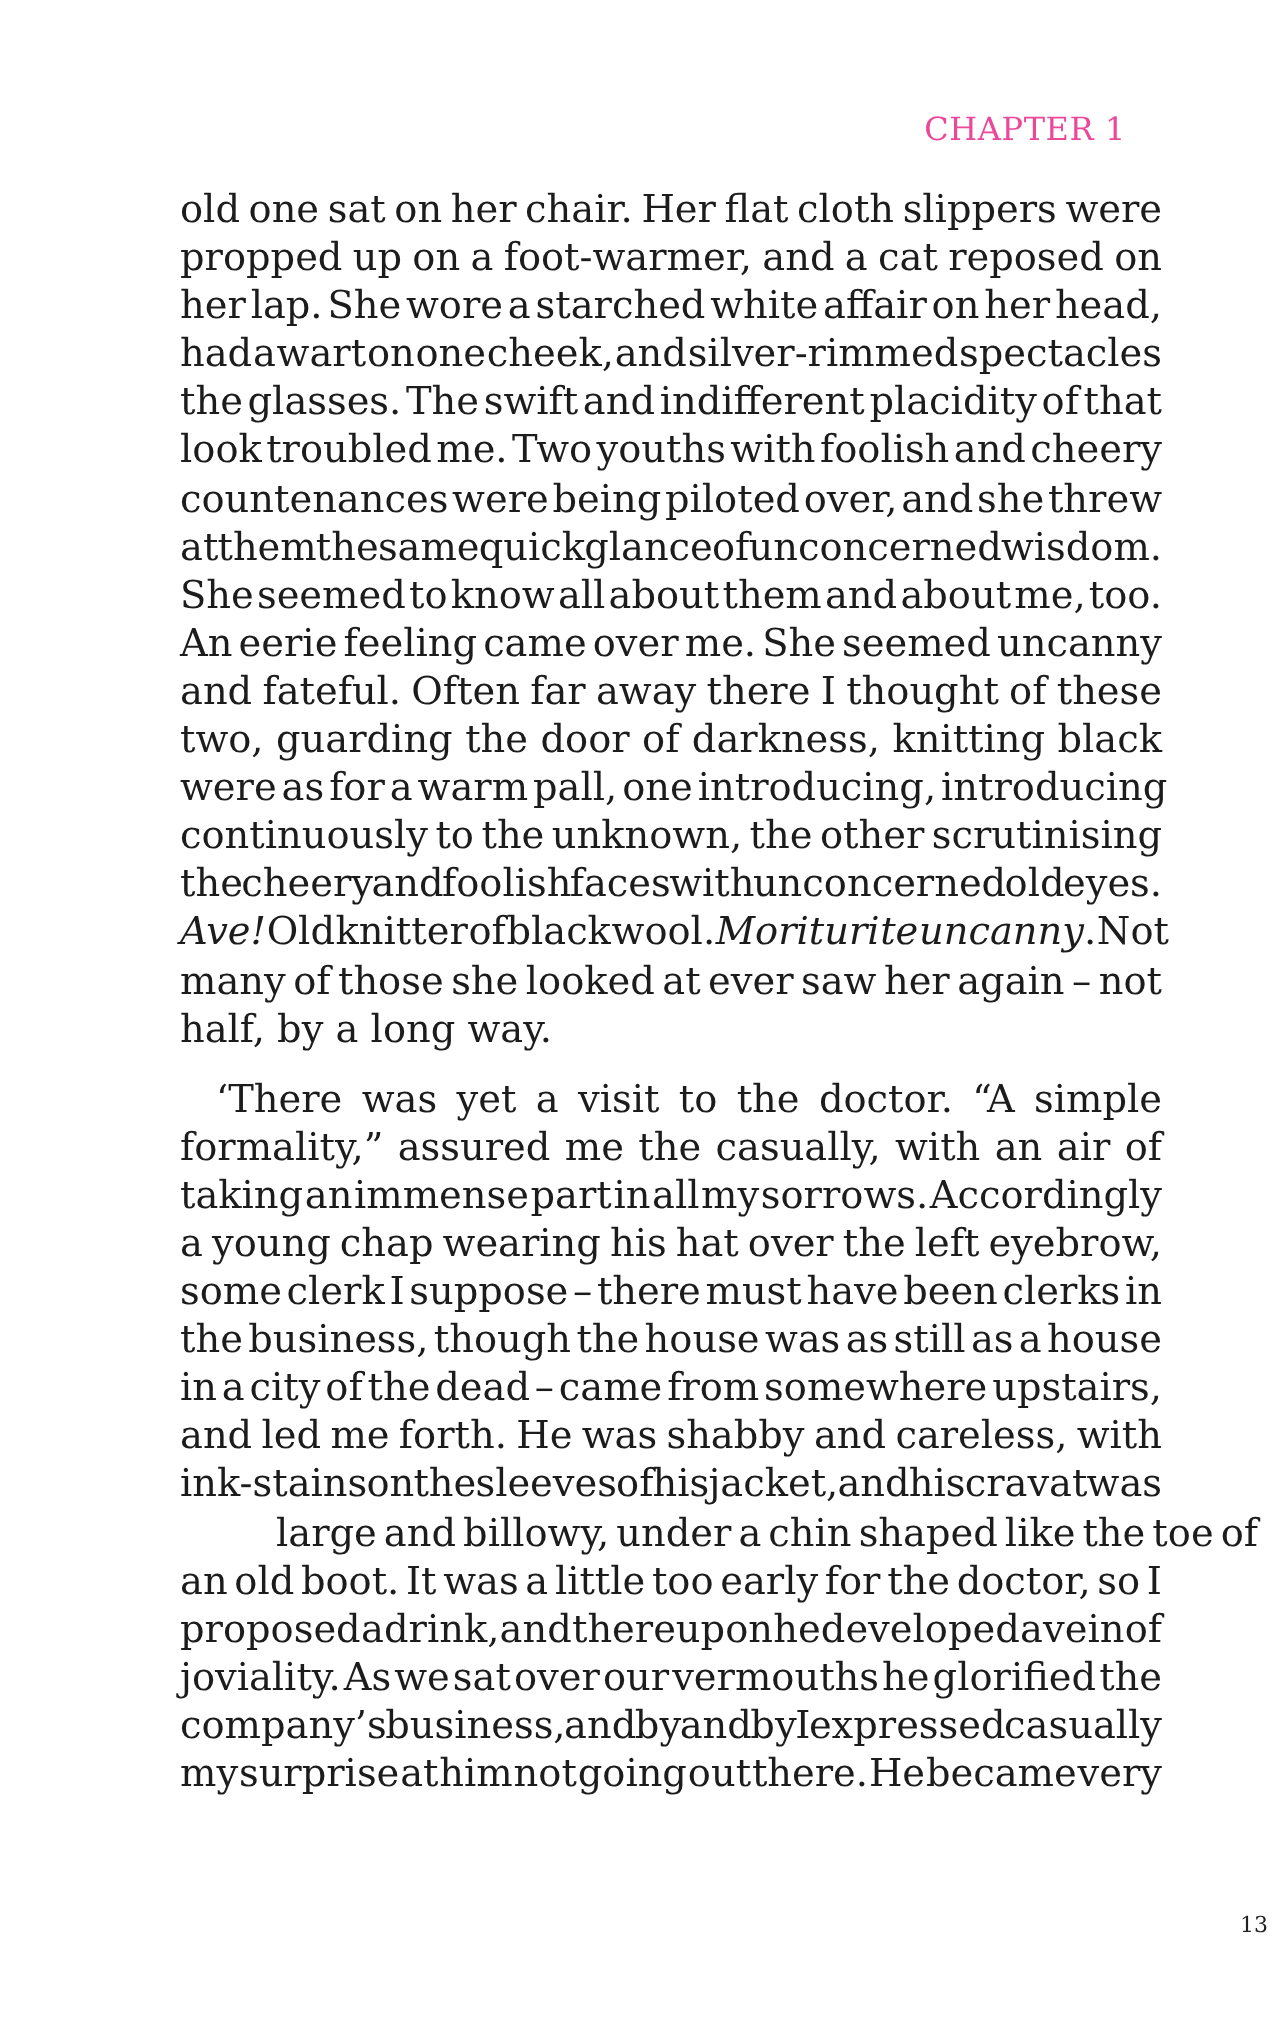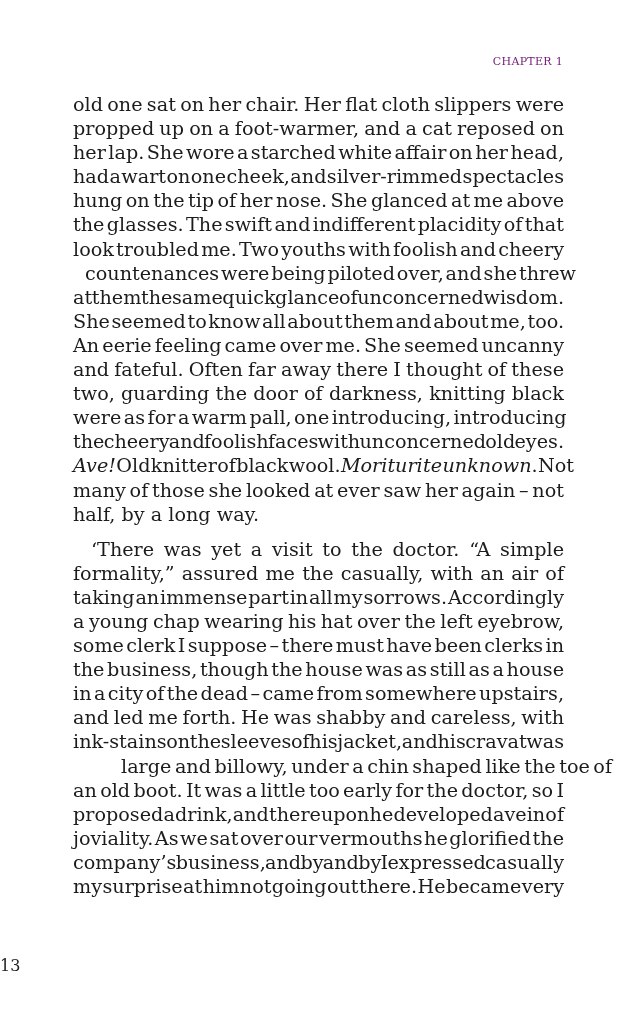--- a/index.html
+++ b/index.html
@@ -3,65 +3,65 @@
   <meta charset="utf-8">
   <style>
     html, body { margin: 0; padding: 0; background: #ffffff; }
     body {
       width: 637px; height: 1020px; position: relative; overflow: hidden;
       font-family: "DejaVu Serif", "Liberation Serif", serif;
       color: #1c1c1c;
     }
     .running-head {
       position: absolute; top: 55px; right: 74px;
-      font-size: 11px; letter-spacing: 0.3px; color: #701a75;
+      font-size: 16px; letter-spacing: 0.3px; color: #ec4899;
     }
     .text-block {
-      position: absolute; left: 73px; top: 93px; width: 491px;
+      position: absolute; left: 90px; top: 93px; width: 491px;
     }
     .line {
       display: block;
       height: 24.1px; line-height: 24.1px;
       font-size: 19.2px;
       text-align: justify; text-align-last: justify;
       white-space: nowrap;
       overflow: visible;
     }
     .line.last { text-align-last: left; }
     .line.indent { padding-left: 18px; }
     .para-gap { height: 11px; }
     .page-number {
-      position: absolute; top: 956px; left: 0; width: 634px; text-align: left;
-      font-size: 16px; color: #222;
+      position: absolute; top: 956px; left: 0; width: 634px; text-align: right;
+      font-size: 11px; color: #222;
     }
     em { font-style: italic; }
   </style>
 </head>
 <body>
 
 <div class="running-head">CHAPTER 1</div>
 
 <div class="text-block">
   <div>
     <span class="line" style="word-spacing: -1.79375px;">old one sat on her chair. Her flat cloth slippers were</span>
     <span class="line" style="word-spacing: -0.935764px;">propped up on a foot-warmer, and a cat reposed on</span>
     <span class="line" style="word-spacing: -3.66875px;">her lap. She wore a starched white affair on her head,</span>
     <span class="line" style="word-spacing: -5.70312px;">had a wart on one cheek, and silver-rimmed spectacles</span>
-    <span class="line" style="word-spacing: -2.66335px;">hung on the tip of her nose. She glanced at me above</span>
     <span class="line" style="word-spacing: -3.74609px;">the glasses. The swift and indifferent placidity of that</span>
     <span class="line" style="word-spacing: -3.89258px;">look troubled me. Two youths with foolish and cheery</span>
-    <span class="line" style="word-spacing: -4.23214px; margin-left: 12px;">countenances were being piloted over, and she threw</span>
+    <span class="line" style="word-spacing: -4.23214px;">countenances were being piloted over, and she threw</span>
     <span class="line" style="word-spacing: -6.51562px;">at them the same quick glance of unconcerned wisdom.</span>
     <span class="line" style="word-spacing: -4.47813px;">She seemed to know all about them and about me, too.</span>
     <span class="line" style="word-spacing: -3.01562px;">An eerie feeling came over me. She seemed uncanny</span>
     <span class="line" style="word-spacing: -0.947917px;">and fateful. Often far away there I thought of these</span>
     <span class="line" style="word-spacing: 0px;">two, guarding the door of darkness, knitting black</span>
     <span class="line" style="word-spacing: -3.61133px;">were as for a warm pall, one introducing, introducing</span>
+    <span class="line" style="word-spacing: -2.33854px;">continuously to the unknown, the other scrutinising</span>
     <span class="line" style="word-spacing: -6.87891px;">the cheery and foolish faces with unconcerned old eyes.</span>
-    <span class="line" style="word-spacing: -5.76215px;"><em>Ave!</em><span> Old knitter of black wool. </span><em>Morituri te unknown</em><span>. Not</span></span>
+    <span class="line" style="word-spacing: -5.76215px;"><em>Ave!</em><span> Old knitter of black wool. </span><em>Morituri te uncanny</em><span>. Not</span></span>
     <span class="line" style="word-spacing: -2.34659px;">many of those she looked at ever saw her again – not</span>
     <span class="line last">half, by a long way.</span>
   </div>
   <div class="para-gap"></div>
   <div>
     <span class="line indent" style="word-spacing: 0px;">‘There was yet a visit to the doctor. “A simple</span>
     <span class="line" style="word-spacing: -0.466797px;">formality,” assured me the casually, with an air of</span>
     <span class="line" style="word-spacing: -5.27539px;">taking an immense part in all my sorrows. Accordingly</span>
     <span class="line" style="word-spacing: -1.55729px;">a young chap wearing his hat over the left eyebrow,</span>
     <span class="line" style="word-spacing: -3.74531px;">some clerk I suppose – there must have been clerks in</span>

